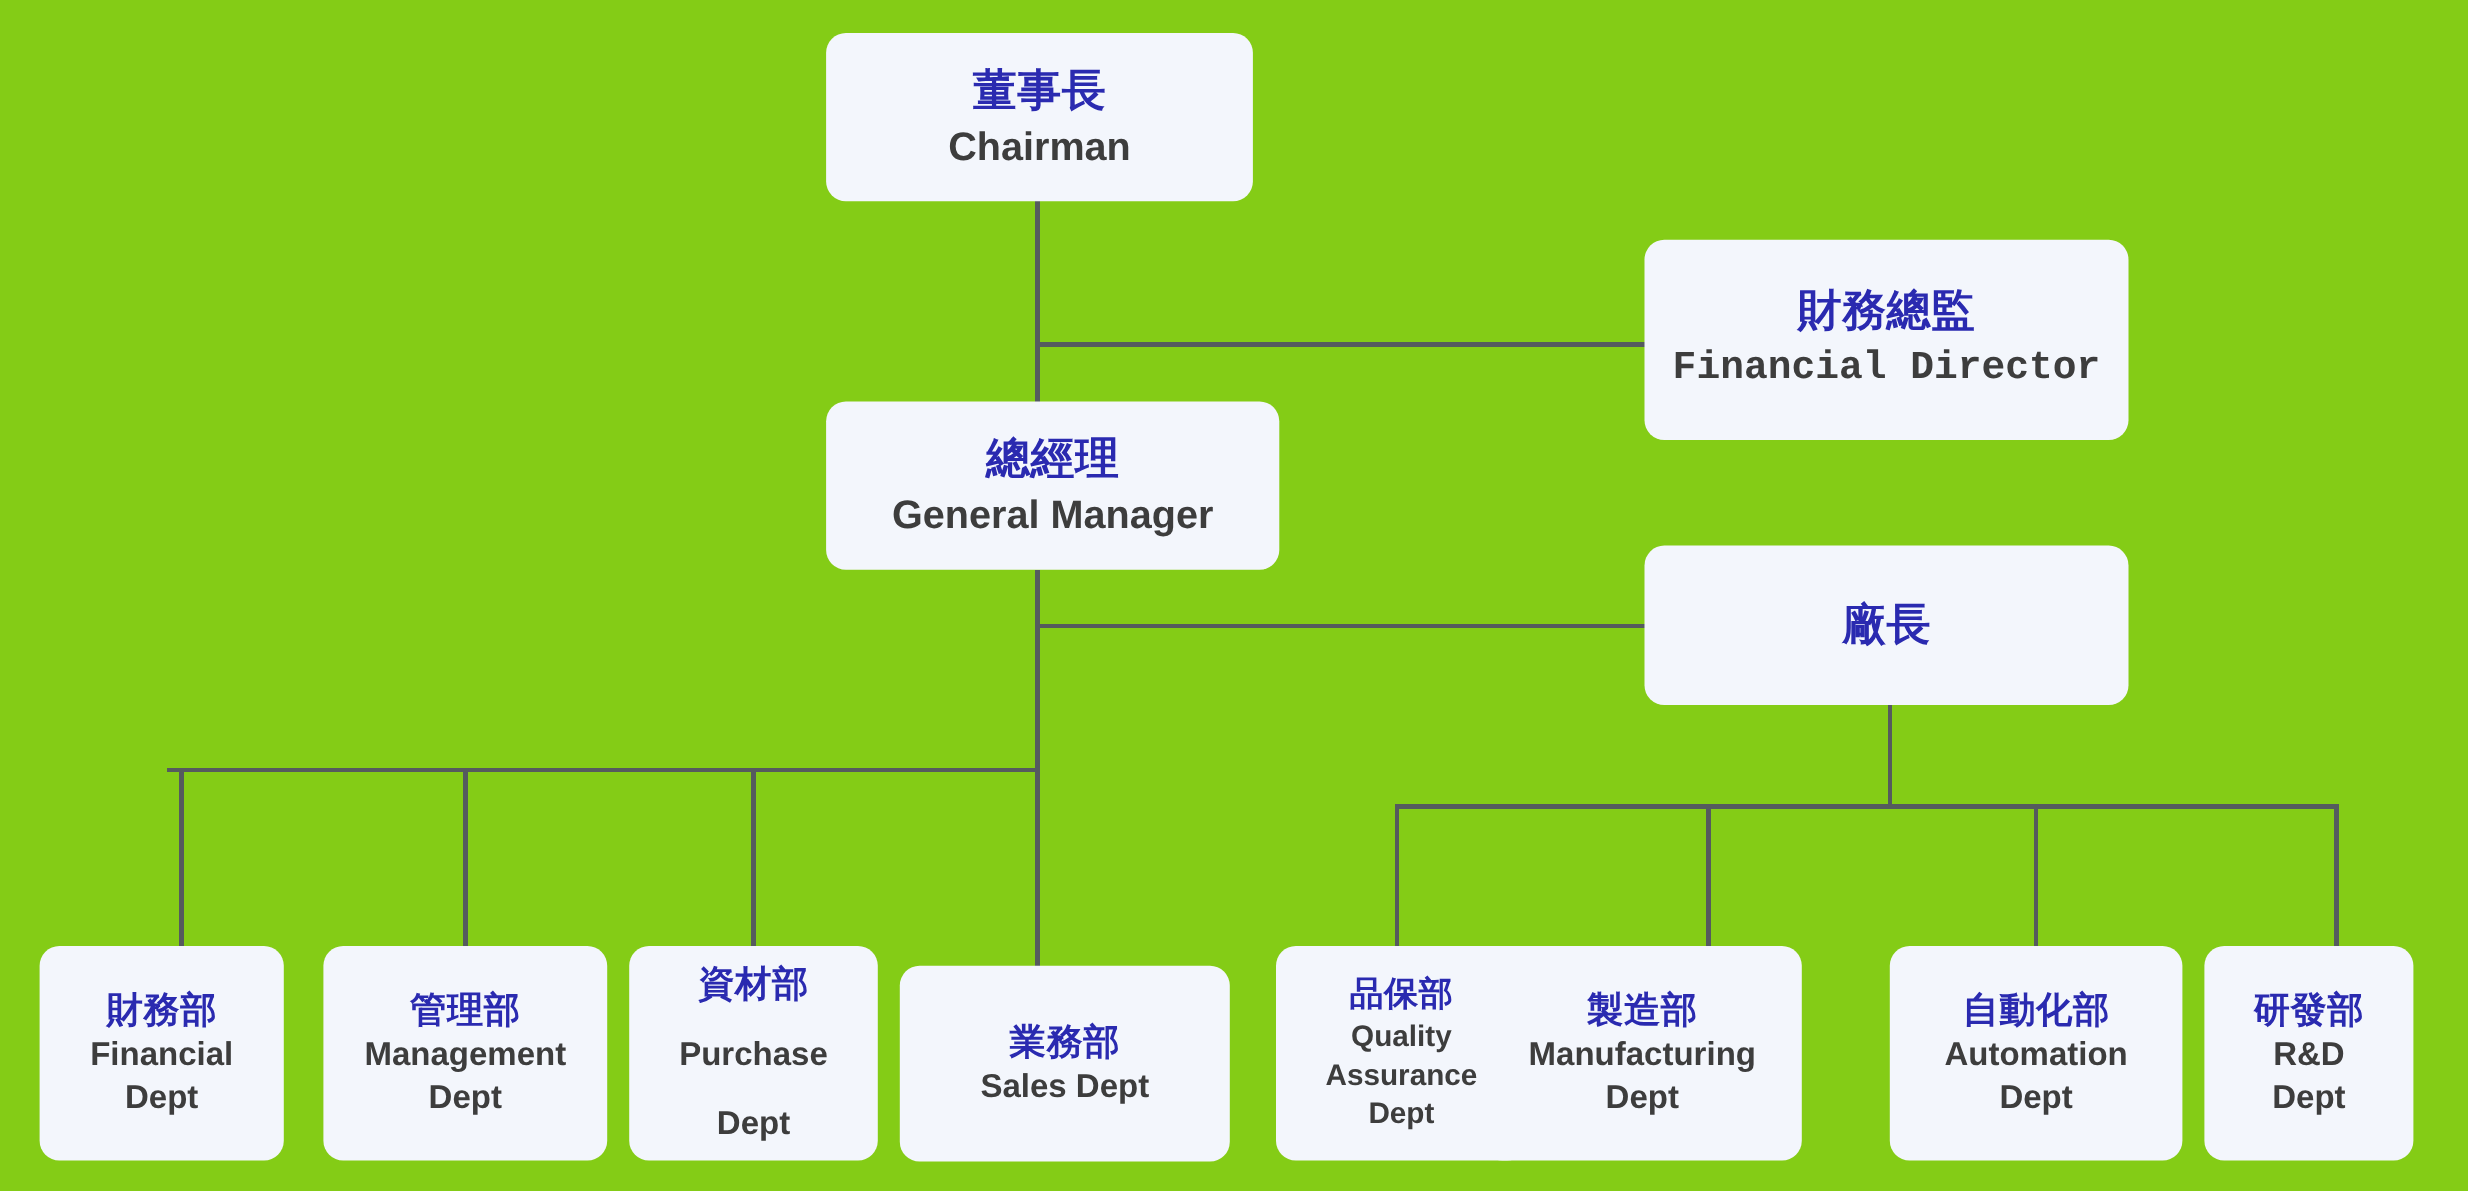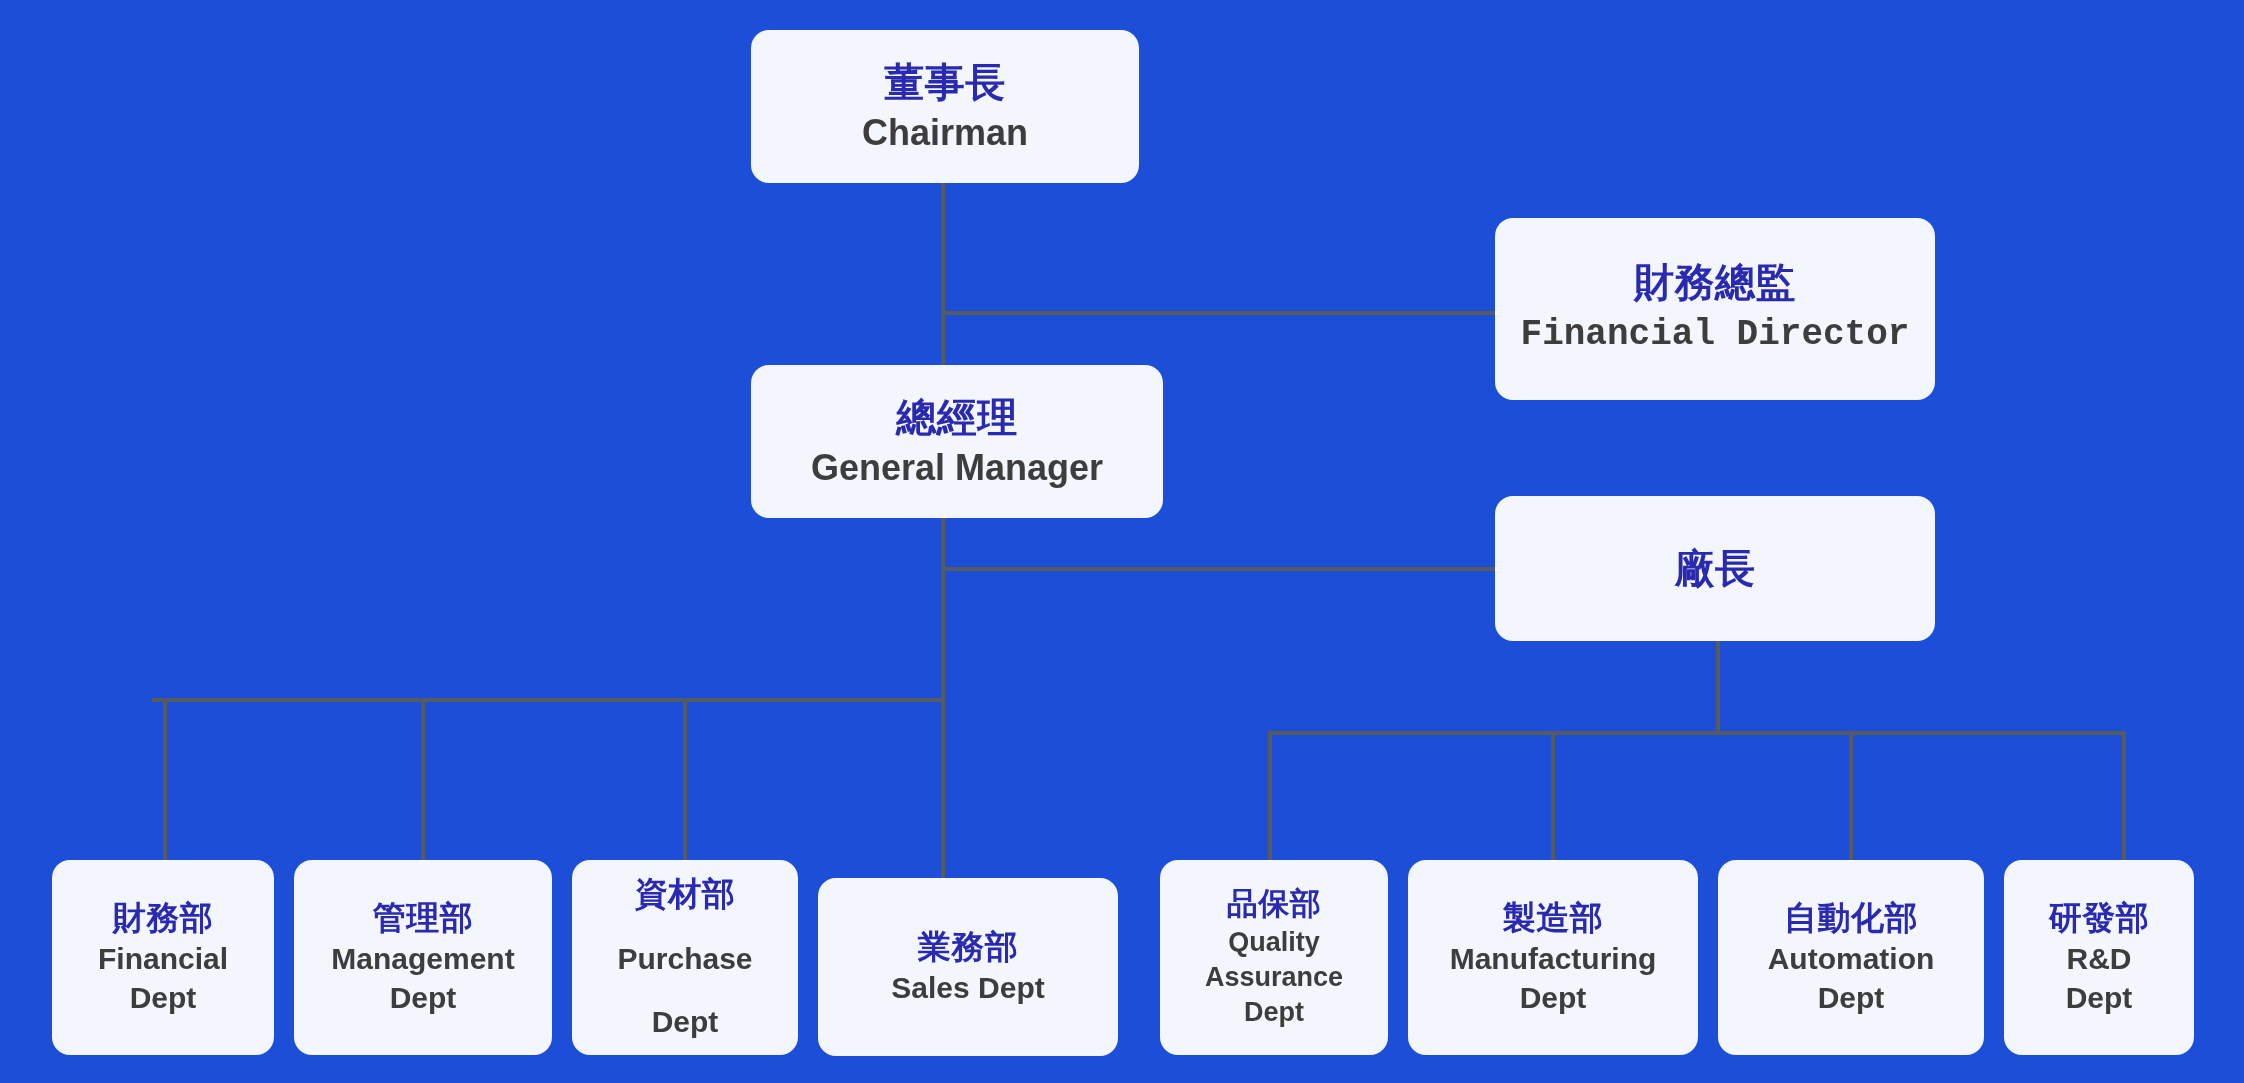--- a/index.html
+++ b/index.html
@@ -9,21 +9,21 @@
     height: 1083px;
     background: #ffffff;
     font-family: "Liberation Sans", "DejaVu Sans", sans-serif;
     overflow: hidden;
   }
 
   #chart-root {
     position: relative;
     width: 2244px;
     height: 1083px;
-    background: #1d4ed8;
+    background: #84cc16;
   }
 
   
   .connector-layer {
     position: absolute;
     left: 0; top: 0;
     width: 2244px;
     height: 1083px;
     pointer-events: none;
   }
@@ -111,21 +111,21 @@
 
   <div class="node tier-exec" style="left:751px; top:365px; width:412px; height:153px;">
     <div class="zh">總經理</div>
     <div class="en">General Manager</div>
   </div>
 
   <div class="node tier-exec" style="left:1495px; top:496px; width:440px; height:145px;">
     <div class="zh">廠長</div>
   </div>
 
-  <div class="node tier-dept" style="left:52px; top:860px; width:222px; height:195px;">
+  <div class="node tier-dept" style="left:36px; top:860px; width:222px; height:195px;">
     <div class="zh">財務部</div>
     <div class="en">Financial</div>
     <div class="en">Dept</div>
   </div>
 
   <div class="node tier-dept" style="left:294px; top:860px; width:258px; height:195px;">
     <div class="zh">管理部</div>
     <div class="en">Management</div>
     <div class="en">Dept</div>
   </div>
@@ -141,21 +141,21 @@
     <div class="en">Sales Dept</div>
   </div>
 
   <div class="node tier-dept compact" style="left:1160px; top:860px; width:228px; height:195px;">
     <div class="zh">品保部</div>
     <div class="en">Quality</div>
     <div class="en">Assurance</div>
     <div class="en">Dept</div>
   </div>
 
-  <div class="node tier-dept" style="left:1408px; top:860px; width:290px; height:195px;">
+  <div class="node tier-dept" style="left:1348px; top:860px; width:290px; height:195px;">
     <div class="zh">製造部</div>
     <div class="en">Manufacturing</div>
     <div class="en">Dept</div>
   </div>
 
   <div class="node tier-dept" style="left:1718px; top:860px; width:266px; height:195px;text-align:center;">
     <div class="zh">自動化部</div>
     <div class="en">Automation</div>
     <div class="en">Dept</div>
   </div>

